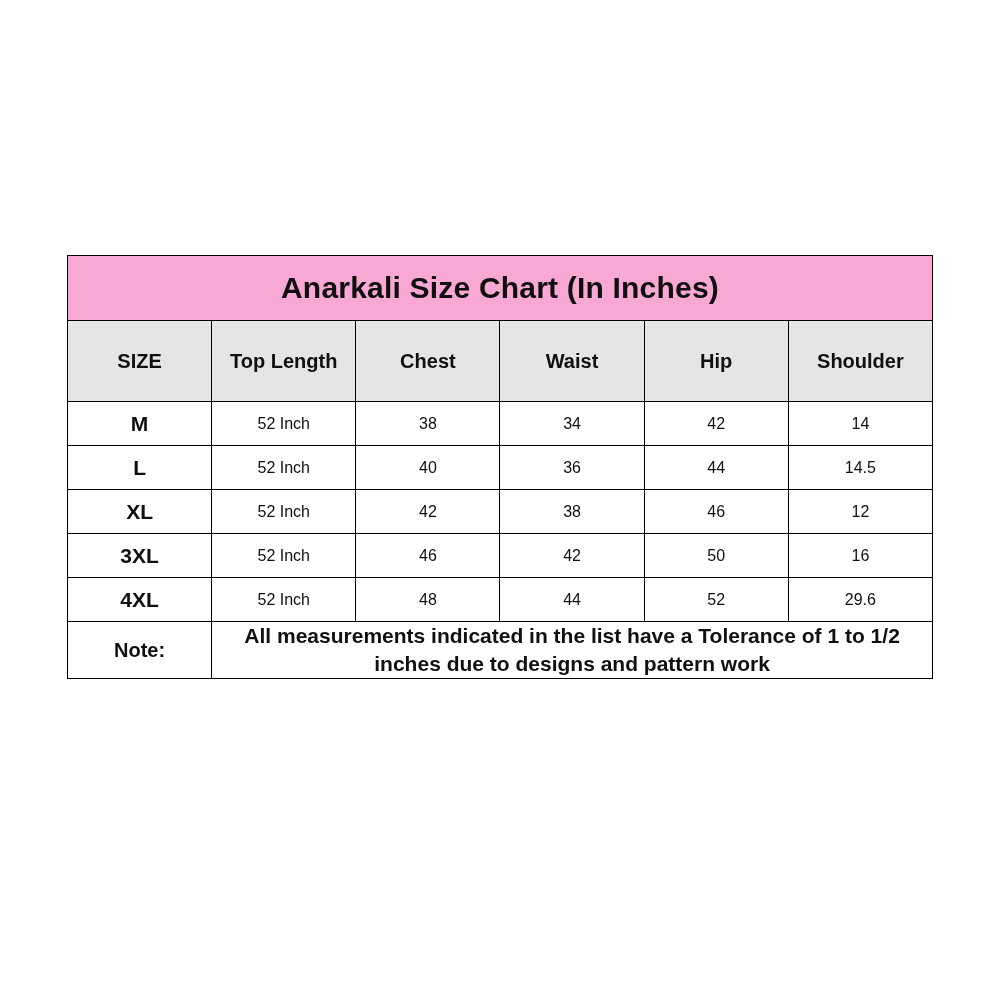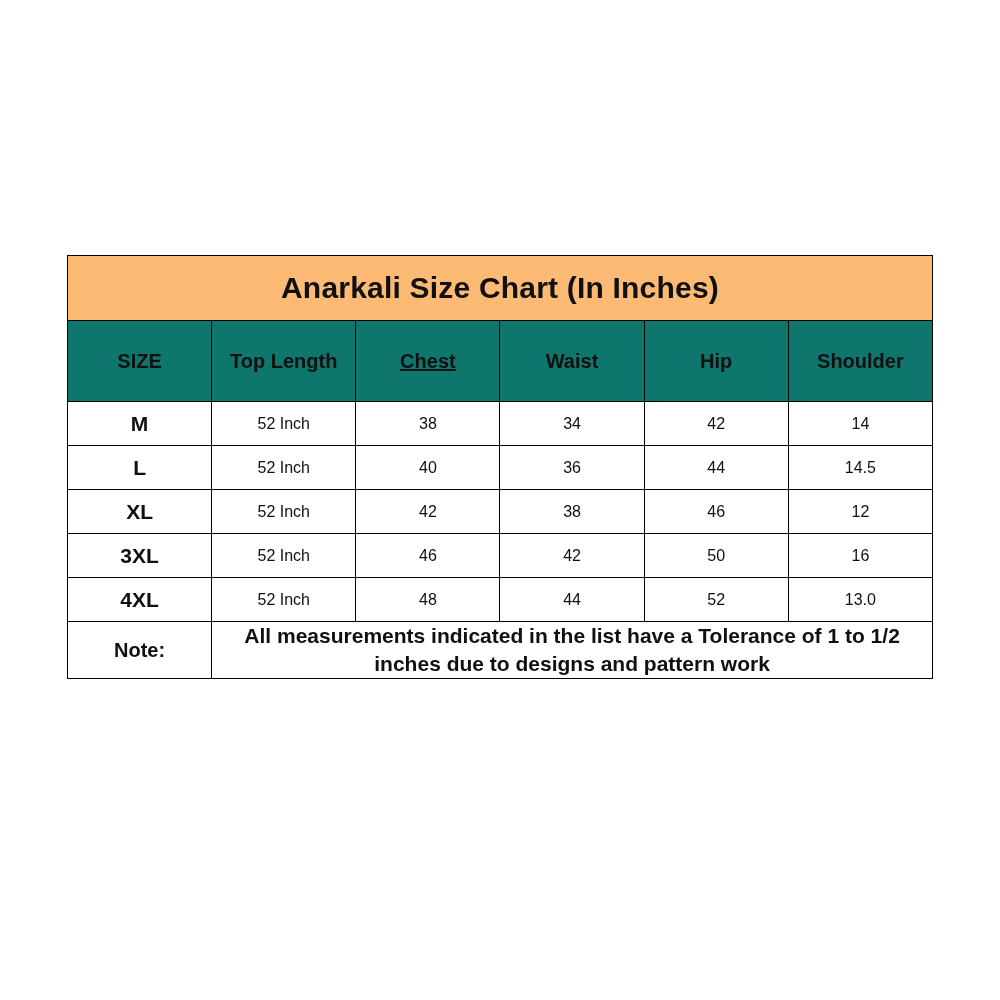--- a/index.html
+++ b/index.html
@@ -27,28 +27,28 @@
     background: #ffffff;
   }
   table.size-chart td,
   table.size-chart th {
     border: 1.6px solid #000000;
     text-align: center;
     color: #101010;
     padding: 0;
   }
   .title-cell {
-    background: #fdba74;
+    background: #f9a8d4;
     font-size: 30px;
     font-weight: bold;
     height: 64px;
     letter-spacing: 0.2px;
   }
   .head-cell {
-    background: #0f766e;
+    background: #e5e5e5;
     font-size: 20px;
     font-weight: bold;
     height: 80px;
     line-height: 1.22;
     padding: 0 4px;
     margin-top: 8px;
   }
   .body-cell {
     font-size: 16px;
     height: 43px;
@@ -66,21 +66,21 @@
   .note-text {
     font-size: 21px;
     font-weight: bold;
     text-align: left;
     padding: 10px 8px 12px 10px;
     line-height: 1.34;
     margin-top: 20px;
   }
   .col-size { width: 136px; }
   .col-top { width: 128px; }
-  .col-chest { width: 130px; text-decoration: underline; }
+  .col-chest { width: 130px; }
   .col-waist { width: 130px; }
   .col-hip { width: 130px; }
   .col-shoulder { width: 212px; }
 </style>
 </head>
 <body>
 
 <div class="chart-wrap">
   <table class="size-chart">
     <tbody>
@@ -127,21 +127,21 @@
         <td class="body-cell">42</td>
         <td class="body-cell">50</td>
         <td class="body-cell">16</td>
       </tr>
       <tr>
         <td class="body-cell size-col">4XL</td>
         <td class="body-cell">52 Inch</td>
         <td class="body-cell">48</td>
         <td class="body-cell">44</td>
         <td class="body-cell">52</td>
-        <td class="body-cell">13.0</td>
+        <td class="body-cell">29.6</td>
       </tr>
 
       <tr>
         <td class="note-label">Note:</td>
         <td class="note-text" colspan="5">All measurements indicated in the list have a Tolerance of 1 to 1/2 inches due to designs and pattern work</td>
       </tr>
     </tbody>
   </table>
 </div>
 

